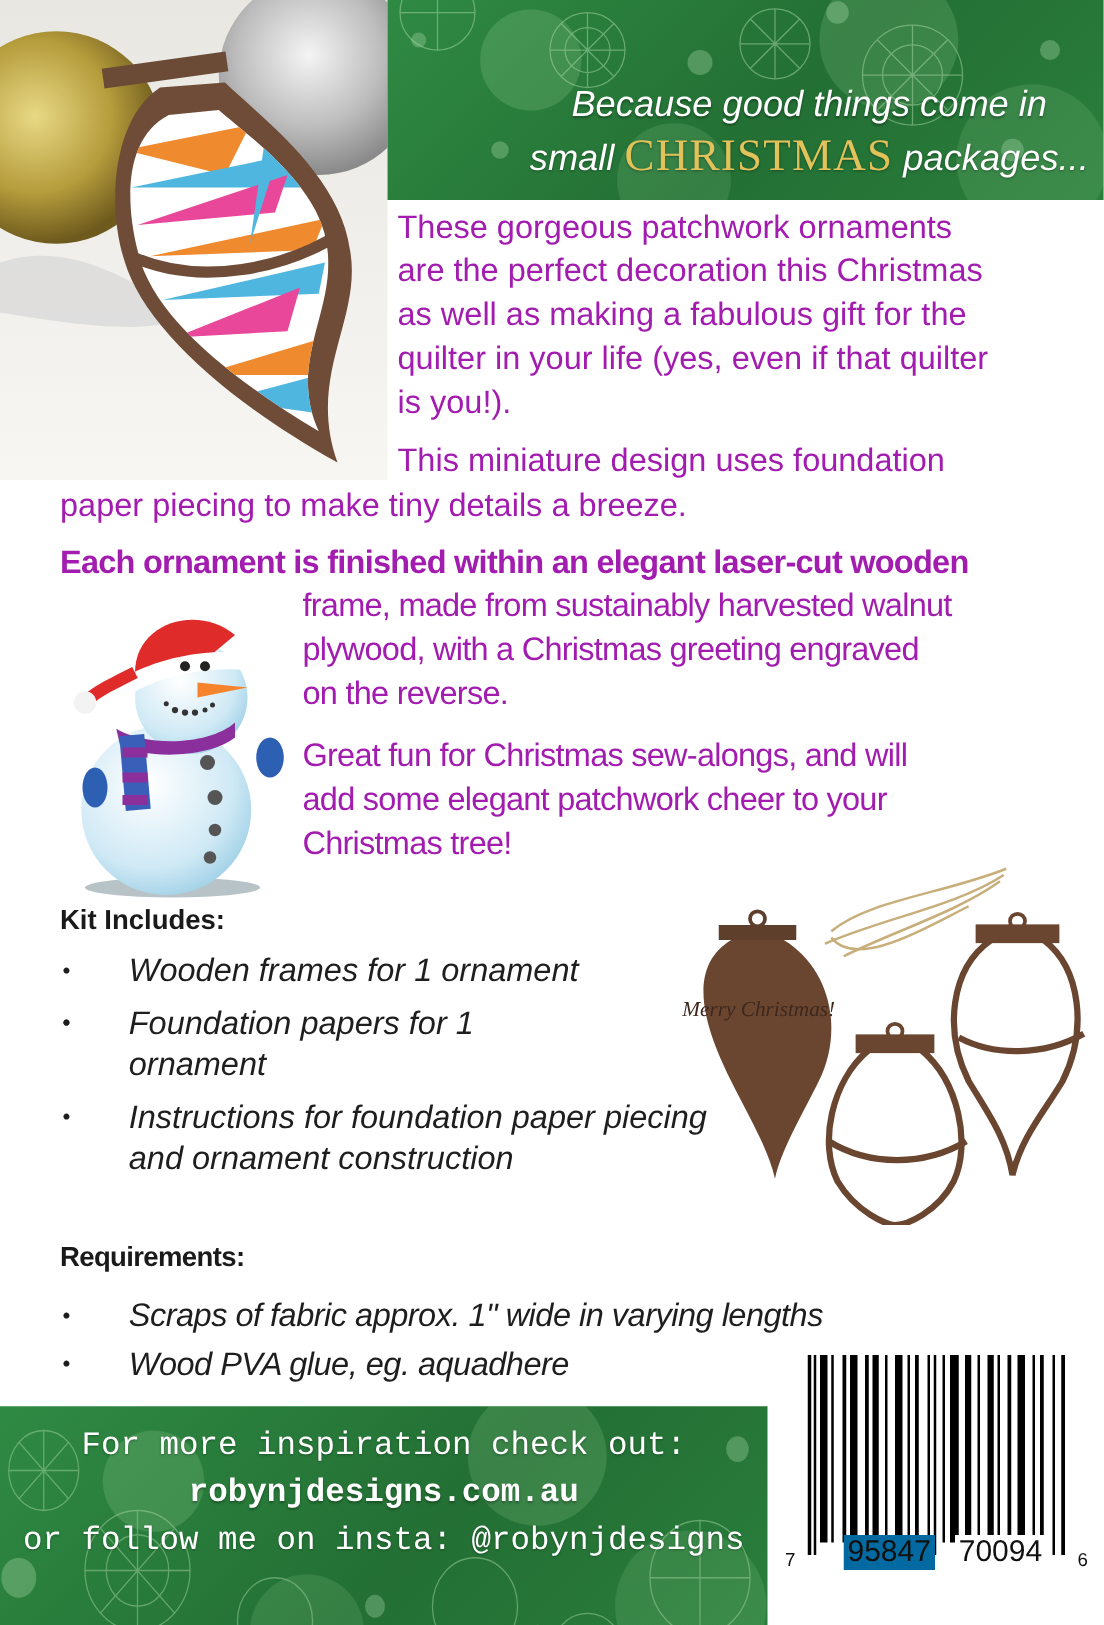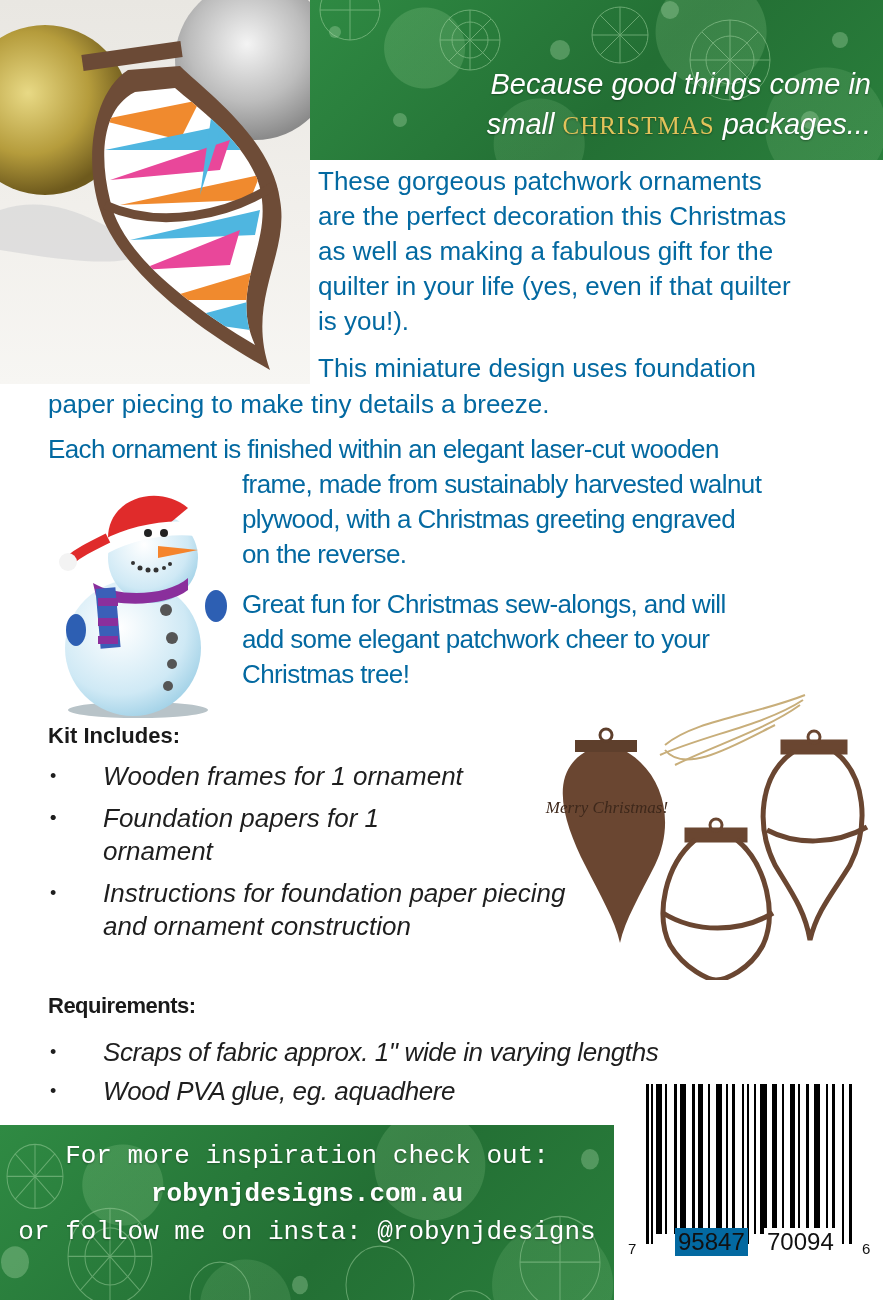--- a/index.html
+++ b/index.html
@@ -22,34 +22,34 @@
       radial-gradient(circle at 90% 80%, rgba(140,200,140,0.18) 0 60px, transparent 61px),
       radial-gradient(circle at 40% 90%, rgba(140,200,140,0.18) 0 45px, transparent 46px),
       linear-gradient(135deg, #2f8a43 0%, #236f34 55%, #2a7f3c 100%);
   }
   .header-banner {
     position: absolute; left: 310px; top: 0; width: 573px; height: 160px;
     overflow: hidden;
   }
   .header-banner svg.flakes, .footer-banner svg.flakes { position: absolute; inset: 0; width: 100%; height: 100%; }
   .tagline {
-    position: absolute; right: 12px; top: 64px; text-align: right;
+    position: absolute; right: 12px; top: 64px; text-align: center;
     color: #ffffff; font-style: italic; font-size: 29px; line-height: 40px;
     text-shadow: 0 1px 2px rgba(0,0,0,0.35);
   }
   .tagline .xmas {
     font-family: "Liberation Serif", serif; font-style: normal; color: #e2c25a;
-    letter-spacing: 1px; font-size: 25px;
-  }
-
-  .body-text { position: absolute; font-size: 26px; line-height: 35px; color: #0369a1; }
+    letter-spacing: 1px; font-size: 36px;
+  }
+
+  .body-text { position: absolute; font-size: 26px; line-height: 35px; color: #a21caf; }
   .p1 { left: 318px; top: 164px; width: 565px; }
   .p2a { left: 318px; top: 351px; width: 565px; }
   .p2b { left: 48px; top: 387px; width: 830px; }
-  .p3a { left: 48px; top: 432px; width: 835px; letter-spacing: -0.6px; }
+  .p3a { left: 48px; top: 432px; width: 835px; letter-spacing: -0.6px; font-weight: bold; }
   .p3b { left: 242px; top: 467px; width: 641px; letter-spacing: -0.6px; }
   .p4 { left: 242px; top: 587px; width: 641px; letter-spacing: -0.6px; }
 
   .snowman { position: absolute; left: 48px; top: 478px; width: 190px; height: 242px; }
   .snowman svg { width: 100%; height: 100%; }
 
   .section-title { position: absolute; left: 48px; font-weight: bold; font-size: 22px; color: #1a1a1a; }
   .kit-title { top: 723px; }
   .req-title { top: 993px; letter-spacing: -0.5px; }
 

